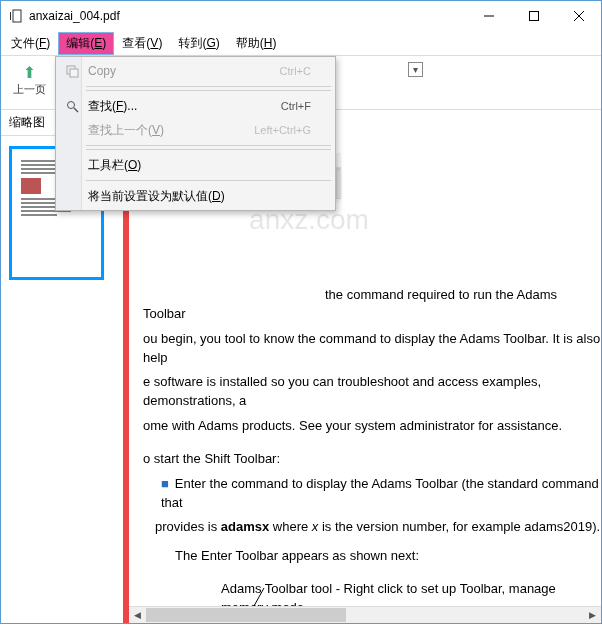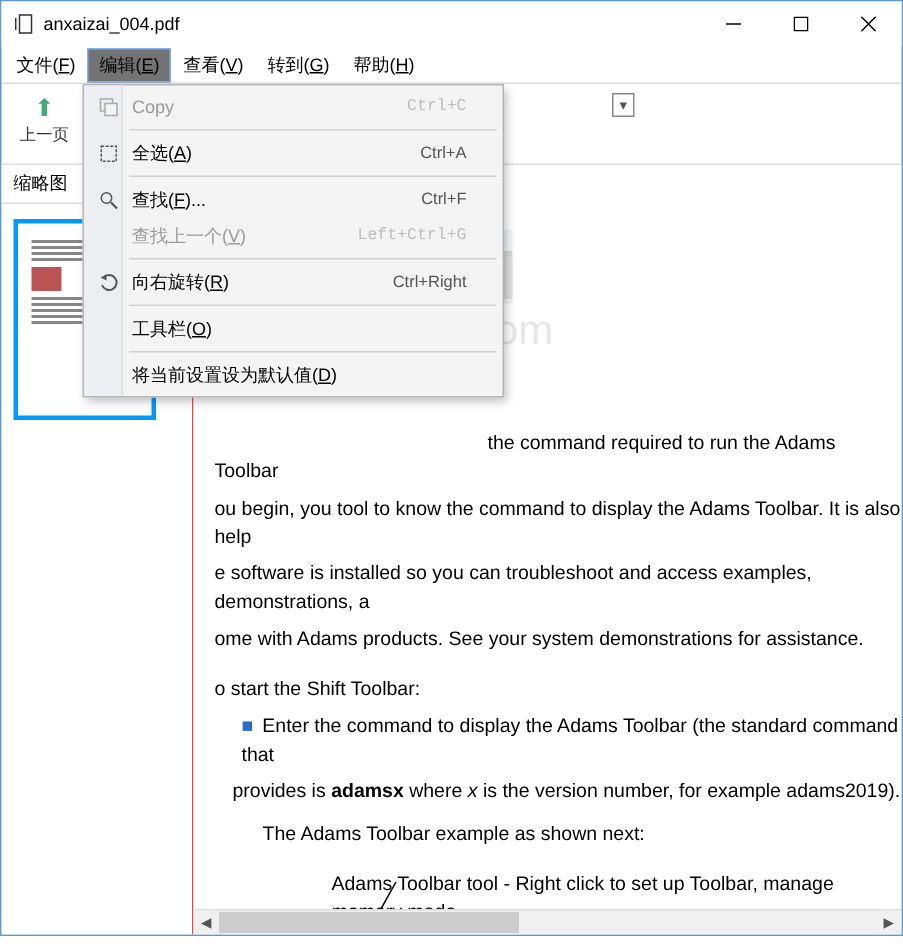--- a/index.html
+++ b/index.html
@@ -8,31 +8,31 @@
 .window { width: 602px; height: 624px; border: 1px solid #5a9bd4; background: #fff; display: flex; flex-direction: column; }
 
 .titlebar { height: 30px; display: flex; align-items: center; padding-left: 8px; background: #fff; color: #000; }
 .titlebar-icon { width: 14px; height: 14px; margin-right: 6px; display: inline-flex; align-items: center; }
 .titlebar-title { font-size: 12px; flex: 1; }
 .win-controls { display: flex; }
 .win-btn { width: 45px; height: 30px; display: flex; align-items: center; justify-content: center; font-size: 13px; color: #000; }
 
 .menubar { height: 25px; display: flex; align-items: center; padding: 0 2px; font-size: 12px; border-bottom: 1px solid #dcdcdc; }
 .menu-item { padding: 3px 8px; color: #000; }
-.menu-item.active { background: #737373; border: 1px solid #7eb4ea; padding: 2px 7px; }
+.menu-item.active { background: #ec4899; border: 1px solid #7eb4ea; padding: 2px 7px; }
 .menu-item u { text-decoration: underline; }
 
 .toolbar { height: 54px; display: flex; align-items: flex-start; padding: 4px 6px; border-bottom: 1px solid #dcdcdc; position: relative; }
 .tool-btn { display: flex; flex-direction: column; align-items: center; padding: 2px 6px; font-size: 11px; color: #333; }
 .tool-icon { width: 20px; height: 20px; display: flex; align-items: center; justify-content: center; color: #4a7; font-size: 16px; }
 .tool-dropdown-mark { position: absolute; top: 6px; right: 178px; border: 1px solid #888; font-size: 10px; padding: 1px 4px; color: #555; }
 
 .body-area { flex: 1; display: flex; overflow: hidden; }
 
-.sidebar { width: 128px; border-right: 1px solid #ef4444; background: #fff; display: flex; flex-direction: column; }
+.sidebar { width: 128px; border-right: 6px solid #ef4444; background: #fff; display: flex; flex-direction: column; }
 .sidebar-tab { padding: 4px 8px; font-size: 12px; background: #fff; border-bottom: 1px solid #dcdcdc; }
 .thumb-panel { flex: 1; padding: 10px 8px; overflow: auto; }
 .thumb { width: 95px; height: 134px; border: 3px solid #0099ff; background: #fff; position: relative; }
 .thumb-inner { position: absolute; inset: 5px; background: linear-gradient(#fff, #fff); font-size: 3px; color: #666; padding: 4px; overflow: hidden; }
 .thumb-inner .tline { height: 2px; background: #888; margin: 2px 0; }
 .thumb-inner .tblock { width: 20px; height: 16px; background: #b55; margin: 4px 0; }
 
 .content { flex: 1; background: #efefef; overflow: hidden; position: relative; display: flex; flex-direction: column; }
 .page { background: #fff; margin: 0; flex: 1; overflow: hidden; padding: 0 0 0 14px; position: relative; font-family: Georgia, "Times New Roman", serif; font-size: 13px; color: #000; line-height: 1.45; }
 .page p { margin: 6px 0; }
@@ -48,21 +48,21 @@
 .hscroll .hbtn.right { right: 0; }
 .hscroll .thumb-h { position: absolute; left: 17px; width: 200px; top: 1px; height: 14px; background: #cdcdcd; }
 
 
 .dropdown { position: absolute; left: 55px; top: 56px; width: 281px; background: #f4f4f4; border: 1px solid #b6b6b6; box-shadow: 2px 3px 6px rgba(0,0,0,.25); z-index: 100; padding: 2px; font-size: 12px; }
 .dd-row { display: flex; align-items: center; height: 24px; padding: 0 22px 0 30px; position: relative; color: #000; justify-content: space-between; }
 .dd-row.disabled { color: #9a9a9a; }
 .dd-icon { position: absolute; left: 6px; width: 16px; height: 16px; display: flex; align-items: center; justify-content: center; color: #555; font-size: 12px; }
 .dd-label { flex: 1; }
 .dd-short { color: #555; font-size: 11px; }
-.dd-row.disabled .dd-short { color: #bdbdbd; font-family: Liberation Mono, monospace; }
+.dd-row.disabled .dd-short { color: #bdbdbd; }
 .dd-sep { height: 1px; background: #d0d0d0; margin: 3px 2px 3px 28px; }
 .dd-gutter { position: absolute; left: 0; top: 0; bottom: 0; width: 26px; background: #eceef1; border-right: 1px solid #dedede; }
 
 svg { display: block; }
 </style>
 </head>
 <body>
 
 <div class="window">
   <div class="titlebar">
@@ -134,32 +134,32 @@
       <div class="page">
         <div class="watermark">
           <div class="wm-icon">📷</div>
           <div>anxz.com</div>
         </div>
 
         <div style="height:170px"></div>
         <p><span style="visibility:hidden">xxxxxxxxxxxxxxxxxxxxxxxxxxxx</span><span>the command required to run the Adams Toolbar</span></p>
         <p>ou begin, you tool to know the command to display the Adams Toolbar. It is also help</p>
         <p>e software is installed so you can troubleshoot and access examples, demonstrations, a</p>
-        <p>ome with Adams products. See your system demonstrations for assistance.</p>
+        <p>ome with Adams products. See your system administrator for assistance.</p>
 
         <p style="margin-top:14px">o start the Shift Toolbar:</p>
 
         <p style="margin-left:18px">
           <span class="bullet">■</span><span>Enter the command to display the Adams Toolbar (the standard command that</span>
         </p>
         <p style="margin-left:12px">
           <span>provides is </span><b>adamsx</b><span> where </span><i>x</i><span> is the version number, for example adams2019).</span>
         </p>
 
-        <p style="margin-left:32px;margin-top:10px">The Adams Toolbar example as shown next:</p>
+        <p style="margin-left:32px;margin-top:10px">The Enter Toolbar appears as shown next:</p>
 
         <p style="margin-left:78px;margin-top:14px">Adams Toolbar tool - Right click to set up Toolbar, manage memory mode</p>
 
         <svg class="arrow-line" style="left:110px;top:478px" width="30" height="40">
             <line x1="25" y1="0" x2="6" y2="34" stroke="#000" stroke-width="1"></line>
             <polygon points="4,32 10,30 6,38" fill="#000"></polygon>
           </svg>
 
       </div>
       <div class="hscroll">
@@ -179,57 +179,38 @@
         <svg width="13" height="13">
           <rect x="1" y="1" width="8" height="8" fill="none" stroke="#aaa"></rect>
           <rect x="4" y="4" width="8" height="8" fill="#f4f4f4" stroke="#aaa"></rect>
         </svg>
       </span>
     <span class="dd-label">Copy</span>
     <span class="dd-short">Ctrl+C</span>
   </div>
   <div class="dd-sep"></div>
 
-  <div class="dd-row">
-    <span class="dd-icon">
-        <svg width="13" height="13">
-          <rect x="1.5" y="1.5" width="10" height="10" fill="none" stroke="#555" stroke-dasharray="2 1"></rect>
-        </svg>
-      </span>
-    <span class="dd-label">全选(<u>A</u>)</span>
-    <span class="dd-short">Ctrl+A</span>
-  </div>
   <div class="dd-sep"></div>
 
   <div class="dd-row">
     <span class="dd-icon">
         <svg width="13" height="13">
           <circle cx="5" cy="5" r="3.5" fill="none" stroke="#555"></circle>
           <line x1="8" y1="8" x2="12" y2="12" stroke="#555" stroke-width="1.5"></line>
         </svg>
       </span>
     <span class="dd-label">查找(<u>F</u>)...</span>
     <span class="dd-short">Ctrl+F</span>
   </div>
   <div class="dd-row disabled">
     <span class="dd-label">查找上一个(<u>V</u>)</span>
     <span class="dd-short">Left+Ctrl+G</span>
   </div>
   <div class="dd-sep"></div>
 
-  <div class="dd-row">
-    <span class="dd-icon">
-        <svg width="13" height="13">
-          <path d="M3 3 A5 5 0 1 1 2 8" fill="none" stroke="#555" stroke-width="1.3"></path>
-          <polygon points="5,1 1,3 5,5" fill="#555"></polygon>
-        </svg>
-      </span>
-    <span class="dd-label">向右旋转(<u>R</u>)</span>
-    <span class="dd-short">Ctrl+Right</span>
-  </div>
   <div class="dd-sep"></div>
 
   <div class="dd-row">
     <span class="dd-label">工具栏(<u>O</u>)</span>
     <span class="dd-short"></span>
   </div>
   <div class="dd-sep"></div>
 
   <div class="dd-row">
     <span class="dd-label">将当前设置设为默认值(<u>D</u>)</span>

